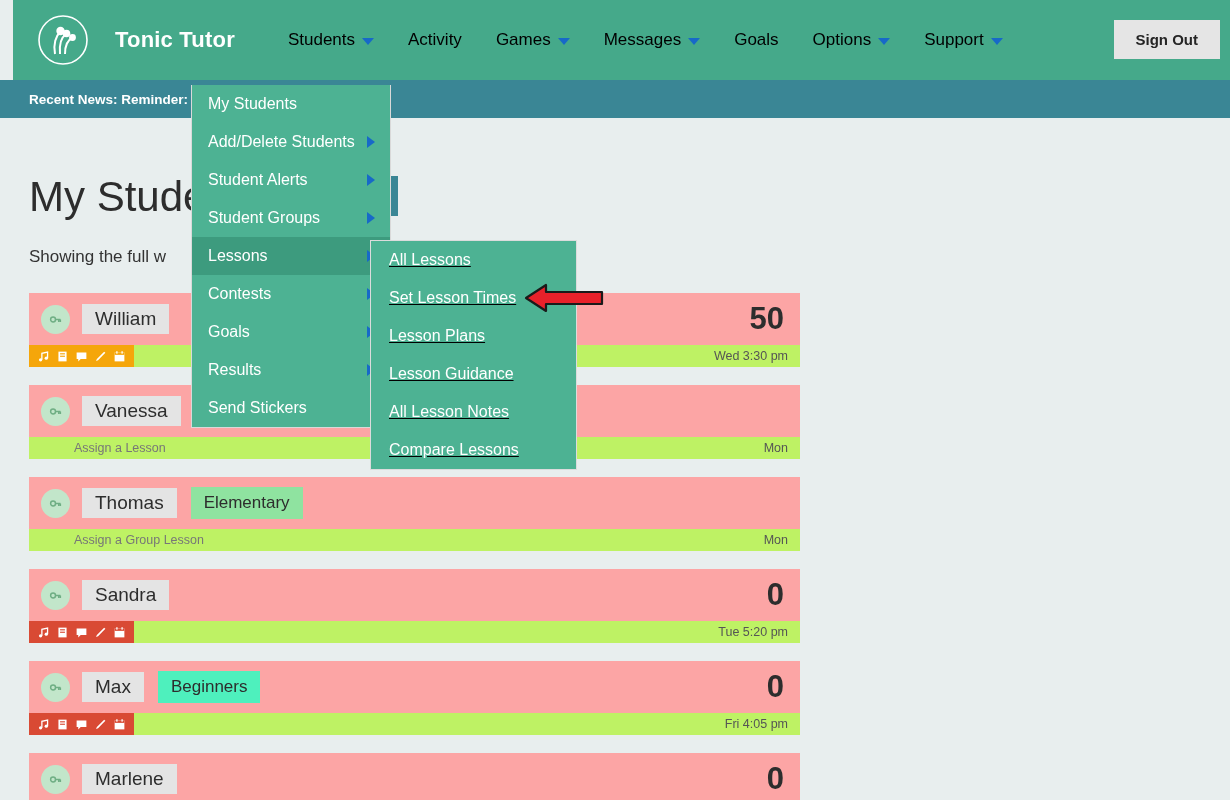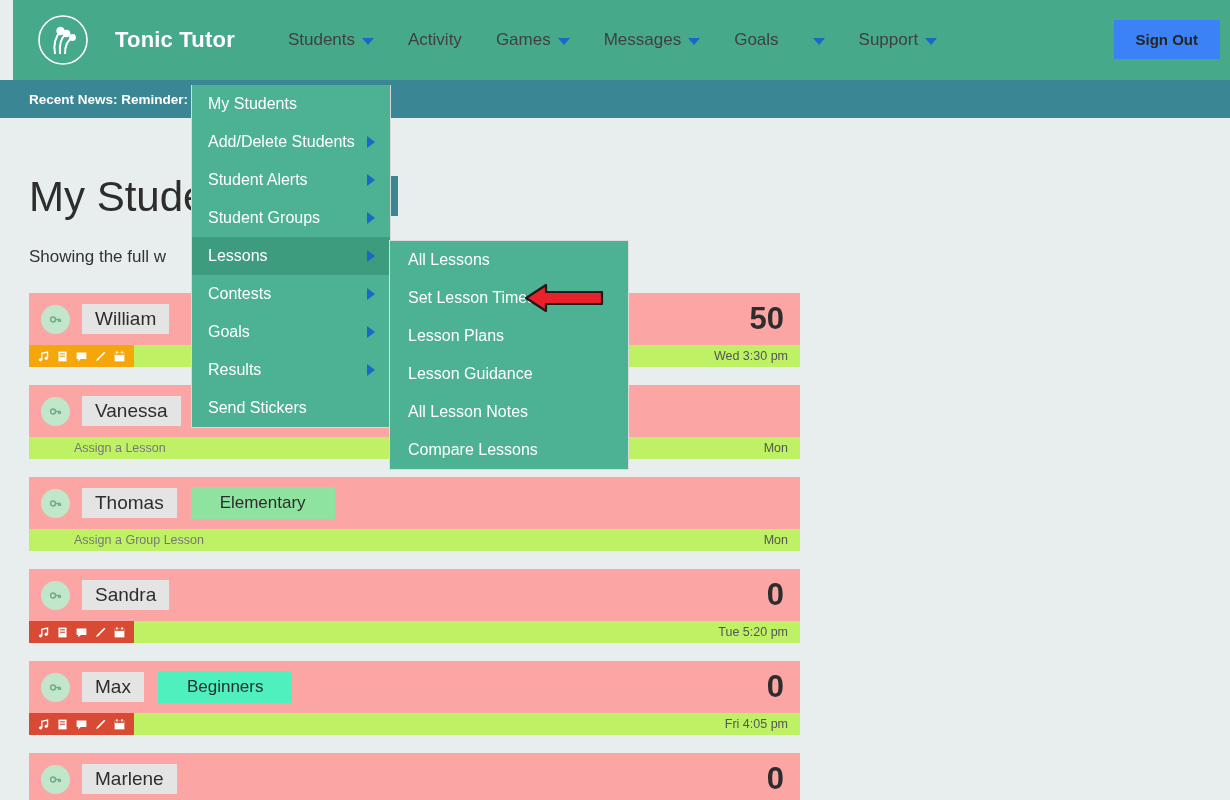--- a/index.html
+++ b/index.html
@@ -21,31 +21,31 @@
     width: 52px; height: 52px; margin-left: 24px; margin-right: 14px;
     flex: 0 0 auto;
   }
   .brand {
     color: #ffffff; font-size: 22px; font-weight: bold;
     letter-spacing: .2px; margin-right: 24px; white-space: nowrap;
   }
   .navitems { display: flex; align-items: center; }
   .navitem {
     display: flex; align-items: center; gap: 7px;
-    color: #404040; font-size: 17px; padding: 0 17px;
+    color: #000000; font-size: 17px; padding: 0 17px;
     height: 80px; line-height: 80px; white-space: nowrap; cursor: default;
   }
   .caret {
     width: 0; height: 0; border-left: 6px solid transparent;
     border-right: 6px solid transparent; border-top: 7px solid #1769c8;
     display: inline-block; margin-top: 2px;
   }
   .signout {
     position: absolute; right: 23px; top: 20px;
-    background: #3b82f6; color: #252525; font-size: 15px; font-weight: bold;
+    background: #e5e5e5; color: #252525; font-size: 15px; font-weight: bold;
     padding: 11px 22px; border: none; cursor: pointer;
   }
 
   
   .newsbar {
     position: absolute; left: 0; top: 80px;
     width: 1230px; height: 38px;
     background: #3a8695; color: #ffffff;
     font-size: 13.5px; font-weight: bold;
     display: flex; align-items: center; padding-left: 29px;
@@ -79,21 +79,21 @@
     width: 29px; height: 29px; border-radius: 50%;
     background: #c2e6ca; flex: 0 0 auto;
     display: flex; align-items: center; justify-content: center;
     margin-right: 12px;
   }
   .name-chip {
     background: #e4e4e4; color: #2d2d2d; font-size: 19px;
     padding: 4px 13px; white-space: nowrap;
   }
   .group-chip {
-    font-size: 17px; color: #2d2d2d; padding: 6px 29px;
+    font-size: 17px; color: #2d2d2d; padding: 6px 13px;
     margin-left: 14px; white-space: nowrap;
   }
   .score {
     position: absolute; right: 16px; top: 50%; transform: translateY(-50%);
     font-size: 31px; font-weight: bold; color: #2d2d2d;
   }
   .card-foot {
     background: #bef264; height: 22px;
     display: flex; align-items: center; position: relative;
   }
@@ -123,22 +123,22 @@
     color: #ffffff; font-size: 16px; padding: 0 16px;
     position: relative; white-space: nowrap; cursor: pointer;
   }
   .menu-item.active { background: #3d9b7e; }
   .arrow-r {
     position: absolute; right: 15px; top: 50%; transform: translateY(-50%);
     width: 0; height: 0; border-top: 6px solid transparent;
     border-bottom: 6px solid transparent; border-left: 8px solid #1769c8;
   }
   .submenu {
-    position: absolute; left: 389px; top: 240px; width: 240px;
-    background: #4db293; border: 1px solid #dcdcdc; z-index: 50;
+    position: absolute; left: 370px; top: 240px; width: 207px;
+    background: #4db293; border: 1px solid #dcdcdc; z-index: 50; text-decoration: underline;
   }
   .submenu .menu-item { padding-left: 18px; }
 
   
   .red-arrow {
     position: absolute; left: 524px; top: 282px;
     width: 80px; height: 32px; z-index: 60; pointer-events: none;
   }
 </style>
 </head>
@@ -171,20 +171,21 @@
       <span class="caret"></span>
     </div>
     <div class="navitem">
       <span>Messages</span>
       <span class="caret"></span>
     </div>
     <div class="navitem">
       <span>Goals</span>
     </div>
     <div class="navitem">
+      <span>Options</span>
       <span class="caret"></span>
     </div>
     <div class="navitem">
       <span>Support</span>
       <span class="caret"></span>
     </div>
   </div>
 
   <button class="signout">Sign Out</button>
 </div>

